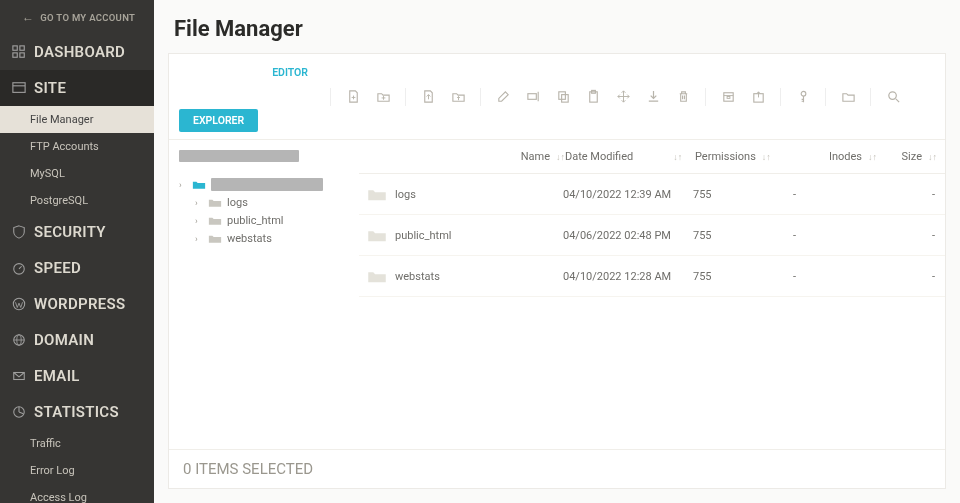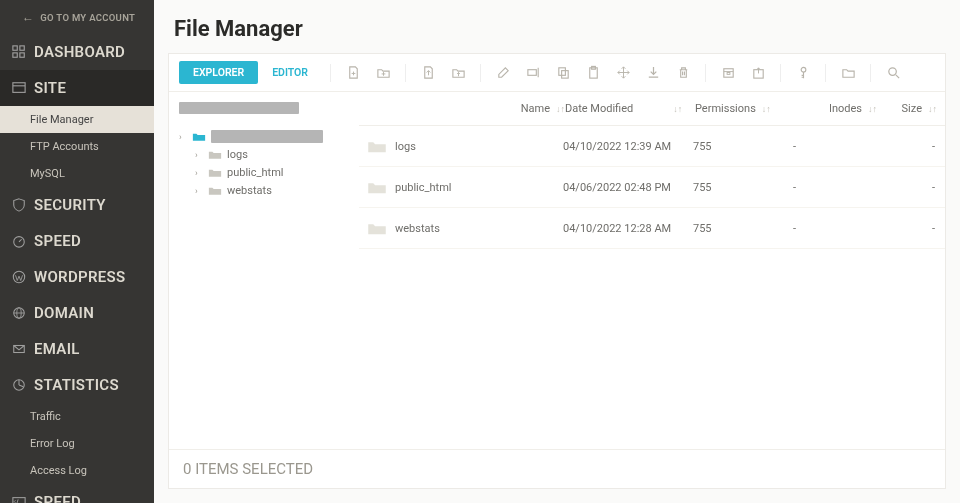--- a/index.html
+++ b/index.html
@@ -11,21 +11,21 @@
 .sb-item.parent { background: #2a2927; }
 .sb-sub { padding: 7px 12px 7px 30px; font-size: 11px; font-weight: 400; color: #c8c4bb; cursor: pointer; }
 .sb-sub.selected { background: #e6e1d8; color: #444; }
 .sb-icon { width: 14px; height: 14px; display: inline-flex; align-items: center; justify-content: center; opacity: 0.7; }
 .main { flex: 1; display: flex; flex-direction: column; background: #fafaf9; }
 .header { padding: 16px 20px 12px 20px; font-size: 22px; font-weight: 700; color: #2b2b29; }
 .panel { margin: 0 14px 14px 14px; background: #fff; border: 1px solid #eceae6; display: flex; flex-direction: column; flex: 1; min-height: 0; }
 .toolbar { display: flex; align-items: center; padding: 7px 10px; border-bottom: 1px solid #f0eee9; gap: 2px; flex-wrap: nowrap; }
 .tab-group { display: flex; }
 .tab { padding: 5px 14px; font-size: 10.5px; font-weight: 600; cursor: pointer; border-radius: 2px; }
-.tab.active { background: #2bb6d1; color: #fff; }
+.tab.active { background: #2bb6d1; color: #fff; margin-top: 48px; }
 .tab.inactive { color: #2bb6d1; }
 .tbar-sep { width: 1px; height: 18px; background: #eee; margin: 0 6px; }
 .tbar-icon { width: 28px; height: 22px; display: inline-flex; align-items: center; justify-content: center; cursor: pointer; color: #b8b4ab; border-radius: 2px; }
 .tbar-icon svg { width: 15px; height: 15px; }
 .content { display: flex; flex: 1; min-height: 0; }
 .tree { width: 190px; padding: 10px 10px; font-size: 11px; color: #6f6e6a; }
 .tree .redact { background: #b5b5b5; height: 12px; border-radius: 1px; }
 .tree-row { display: flex; align-items: center; gap: 5px; padding: 2px 0 2px 0; cursor: pointer; }
 .tree-row.l1 { padding-left: 0; }
 .tree-row.l2 { padding-left: 16px; margin-top: 1px; }
@@ -78,20 +78,21 @@
       <svg viewBox="0 0 16 16">
           <rect x="1" y="2" width="14" height="11" fill="none" stroke="#ccc" stroke-width="1.3"></rect>
           <line x1="1" y1="5.5" x2="15" y2="5.5" stroke="#ccc" stroke-width="1.3"></line>
         </svg>
     </span>
     <span>SITE</span>
   </div>
   <div class="sb-sub selected"><span>File Manager</span></div>
   <div class="sb-sub"><span>FTP Accounts</span></div>
   <div class="sb-sub"><span>MySQL</span></div>
+  <div class="sb-sub"><span>PostgreSQL</span></div>
 
   <div class="sb-item">
     <span class="sb-icon">
       <svg viewBox="0 0 16 16">
           <path d="M8 1 L14 3 V8 C14 11 11 14 8 15 C5 14 2 11 2 8 V3 Z" fill="none" stroke="#ccc" stroke-width="1.2"></path>
         </svg>
     </span>
     <span>SECURITY</span>
   </div>
 

